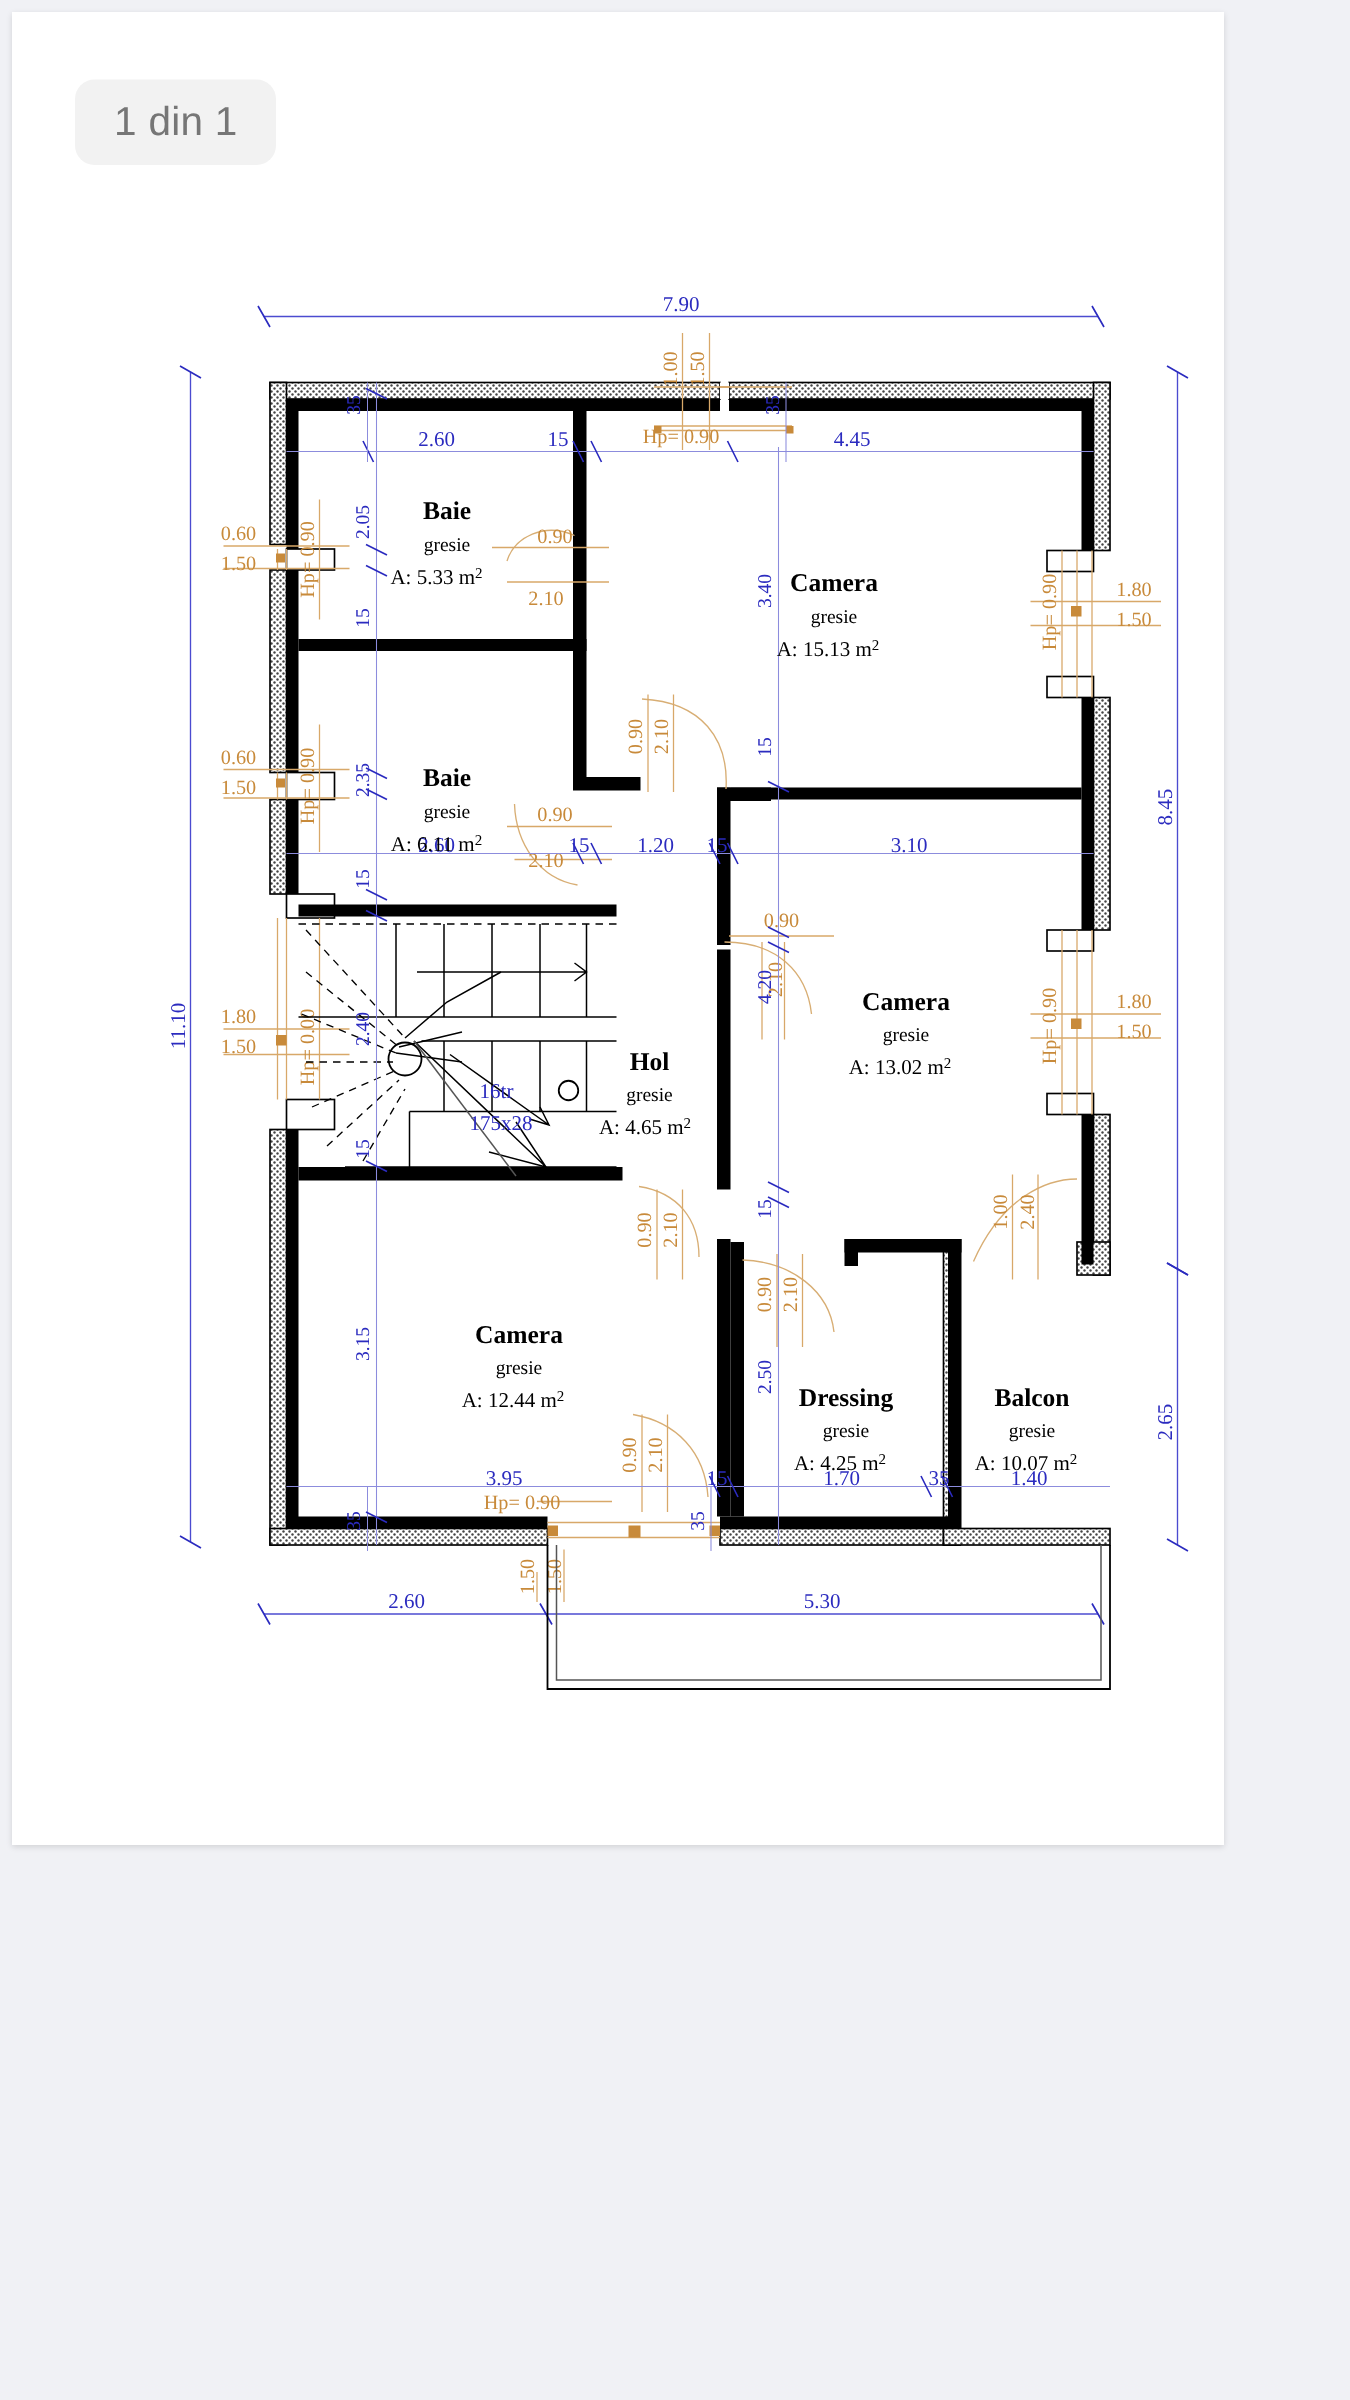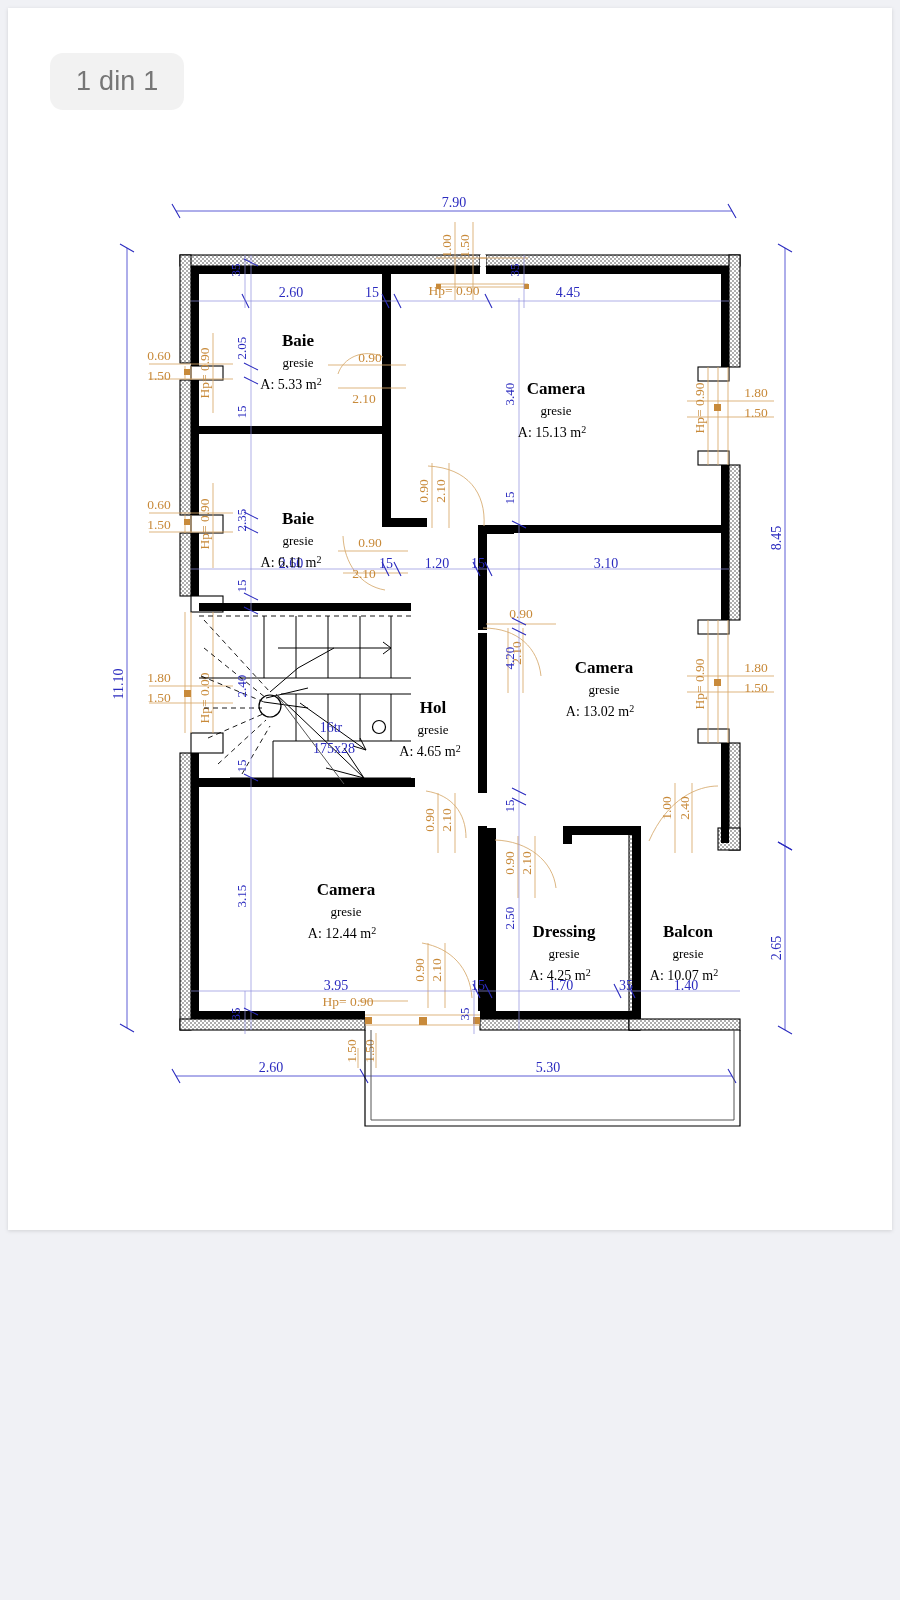--- a/index.html
+++ b/index.html
@@ -11,21 +11,21 @@
   }
   #viewer {
     position: relative;
     width: 900px; height: 1600px;
     background: #f0f1f5;
     overflow: hidden;
   }
   #page-card {
     position: absolute;
     left: 8px; top: 8px;
-    width: 884px; height: 1222px;
+    width: 808px; height: 1222px;
     background: #ffffff;
     box-shadow: 0 1px 4px rgba(0,0,0,0.13);
   }
   #page-badge {
     position: absolute;
     left: 42px; top: 45px;
     background: #f2f2f2;
     border-radius: 13px;
     padding: 13px 26px;
     font-size: 27px;

